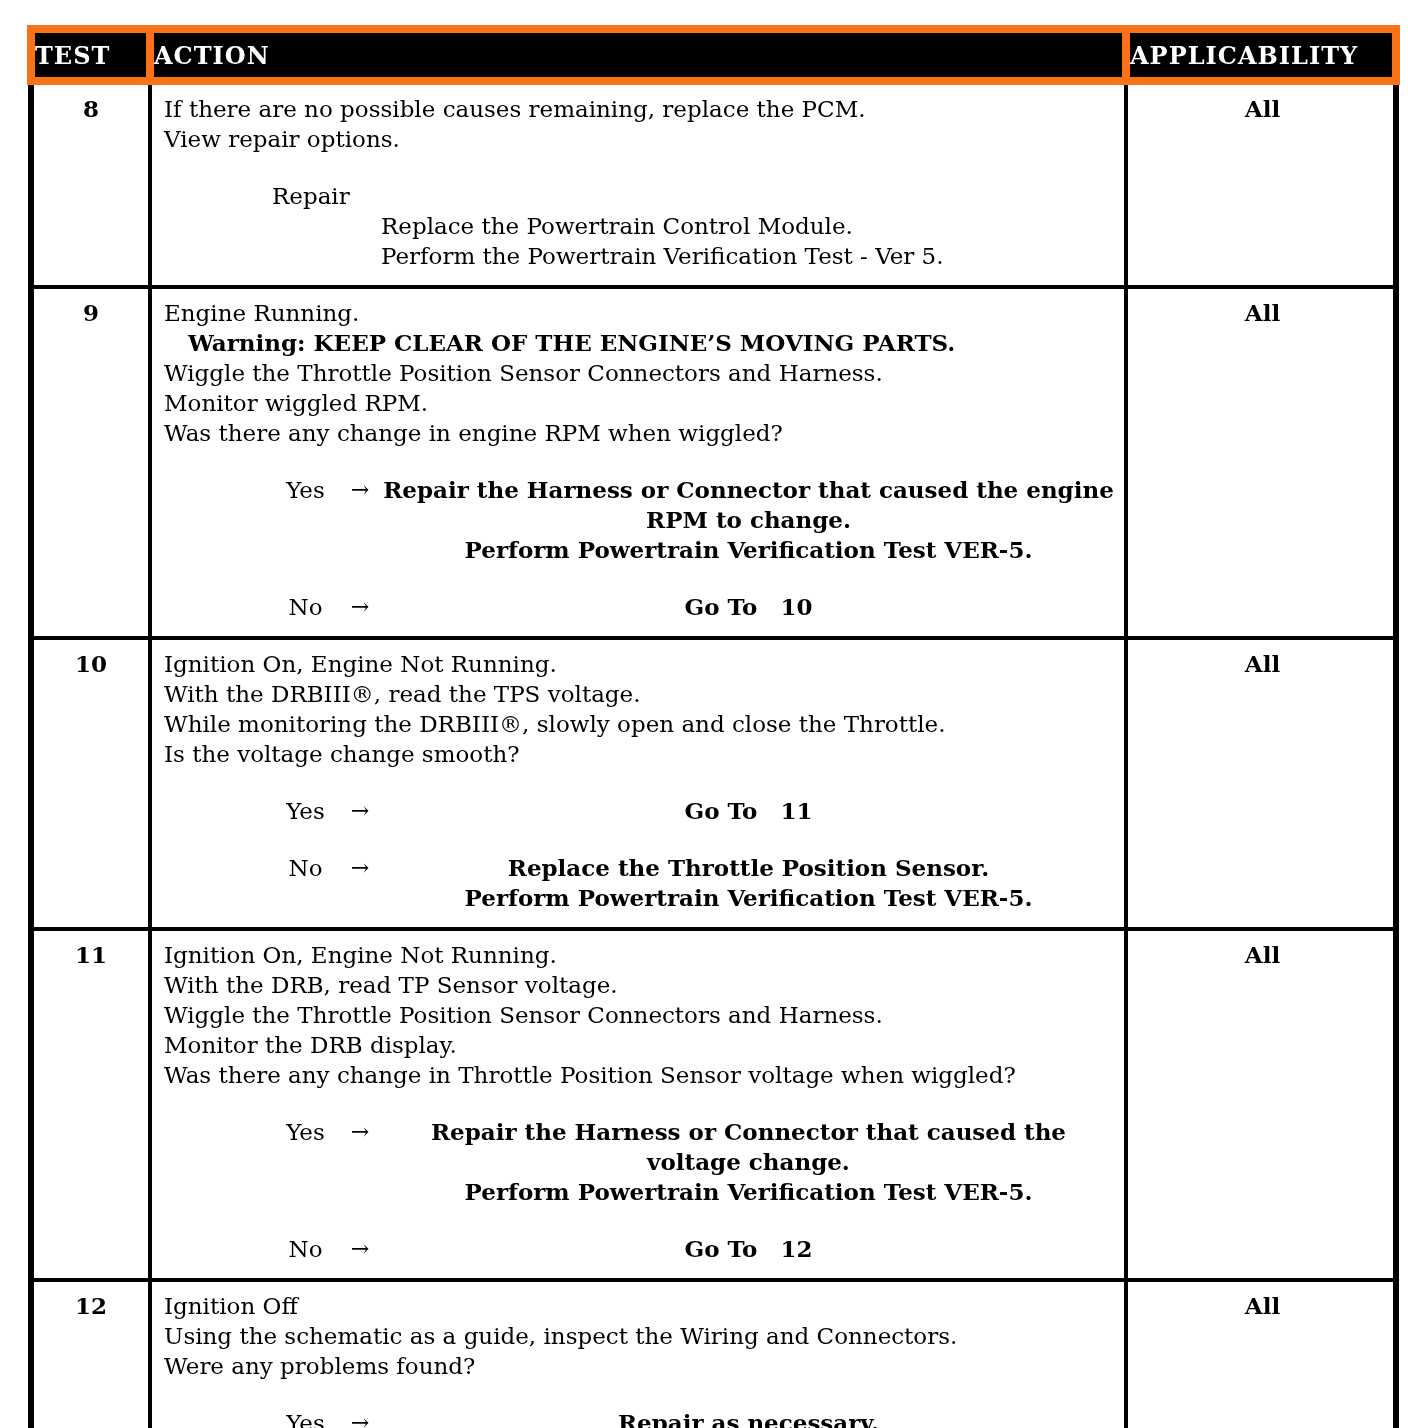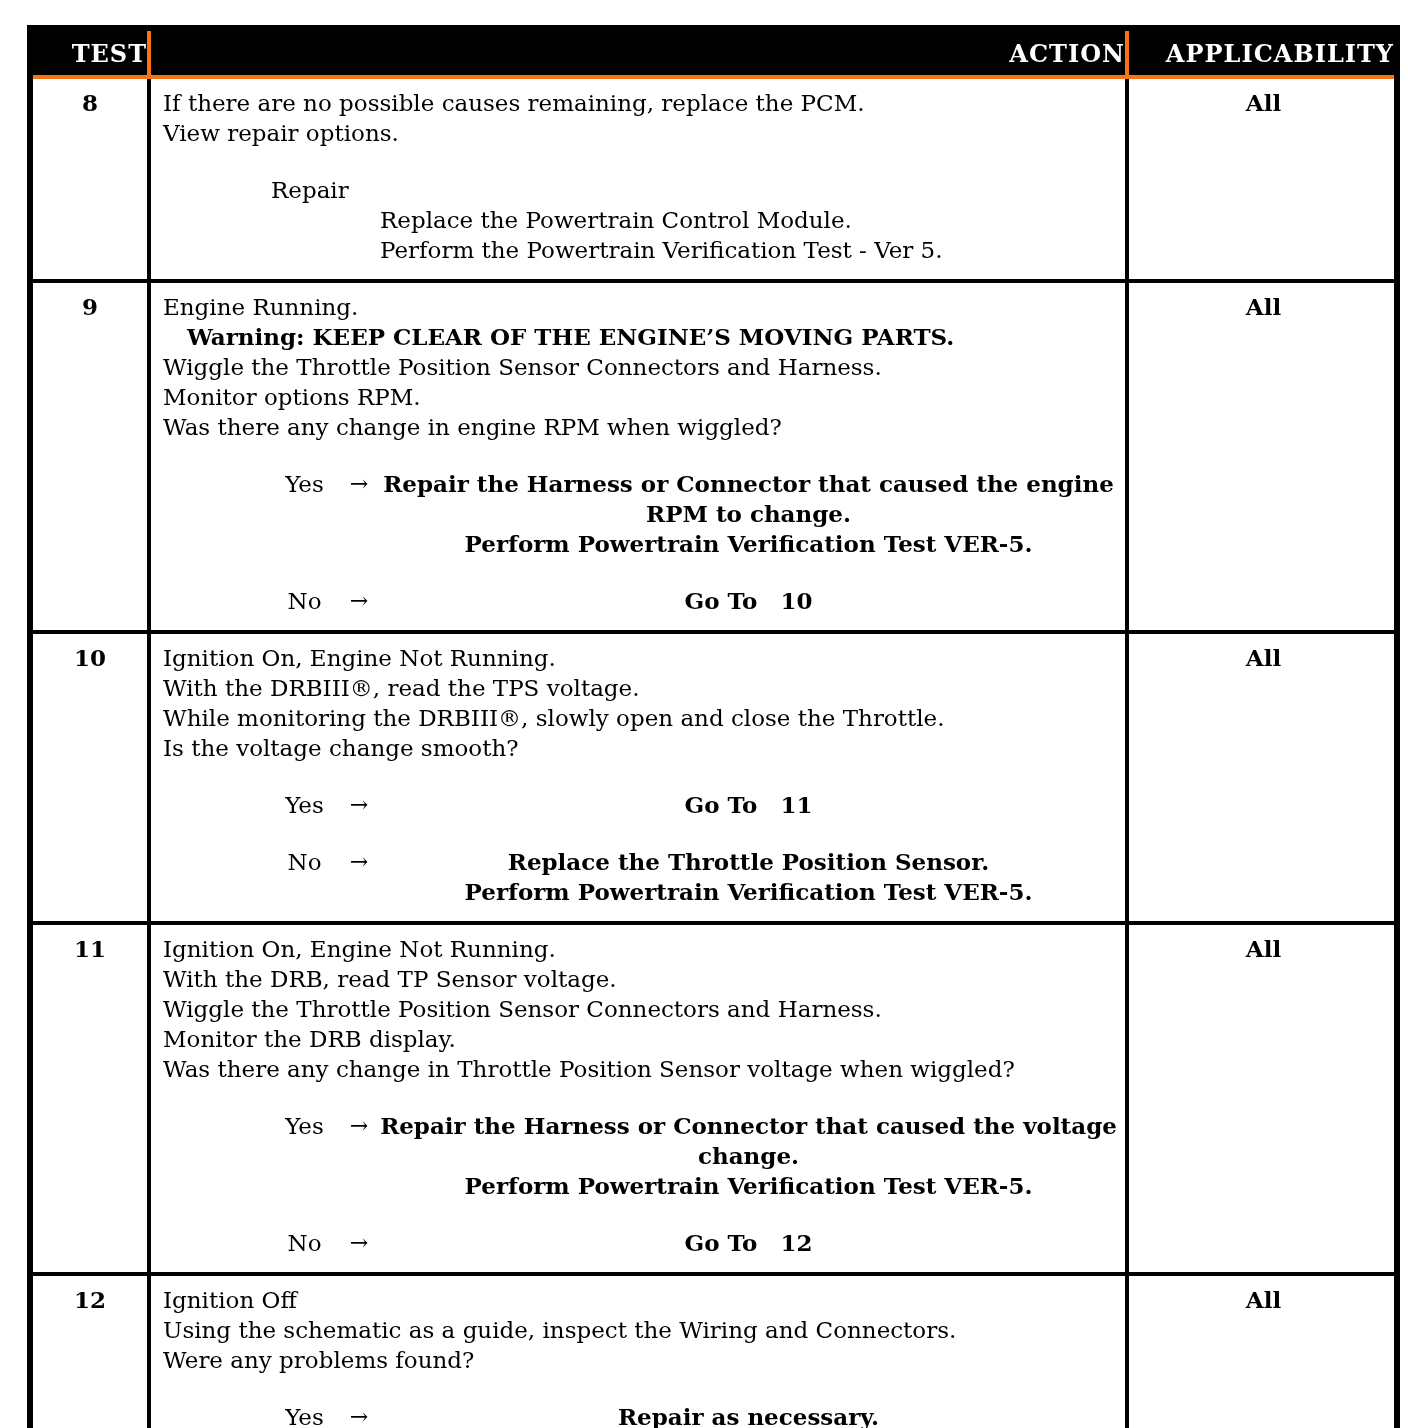--- a/index.html
+++ b/index.html
@@ -25,23 +25,23 @@
   }
   col.c-test { width: 119px; }
   col.c-app  { width: 270px; }
   thead th {
     background: #000000;
     color: #ffffff;
     font-size: 24px;
     font-weight: bold;
     letter-spacing: 1px;
     height: 44px;
-    text-align: right;
+    text-align: left;
     vertical-align: middle;
-    border: 4px solid #f97316;
+    border: 8px solid #f97316;
     padding: 0;
   }
   tbody td {
     border: 4px solid #000000;
     vertical-align: top;
     font-size: 23px;
     line-height: 30px;
     padding: 9px 8px 14px 12px;
   }
   td.test-cell {
@@ -122,21 +122,21 @@
             </div>
           </td>
           <td class="app-cell">All</td>
         </tr>
         <tr>
           <td class="test-cell">9</td>
           <td class="action-cell">
             <div class="action-line">Engine Running.</div>
             <div class="action-line bold">Warning: KEEP CLEAR OF THE ENGINE’S MOVING PARTS.</div>
             <div class="action-line">Wiggle the Throttle Position Sensor Connectors and Harness.</div>
-            <div class="action-line">Monitor options RPM.</div>
+            <div class="action-line">Monitor wiggled RPM.</div>
             <div class="action-line">Was there any change in engine RPM when wiggled?</div>
             <div class="gap"></div>
             <div class="decision">
               <span class="decision-label">Yes</span>
               <span class="arrow">→</span>
               <div class="responses">
                 <div class="resp-line">Repair the Harness or Connector that caused the engine RPM to change.</div>
                 <div class="resp-line">Perform Powertrain Verification Test VER-5.</div>
               </div>
             </div>

